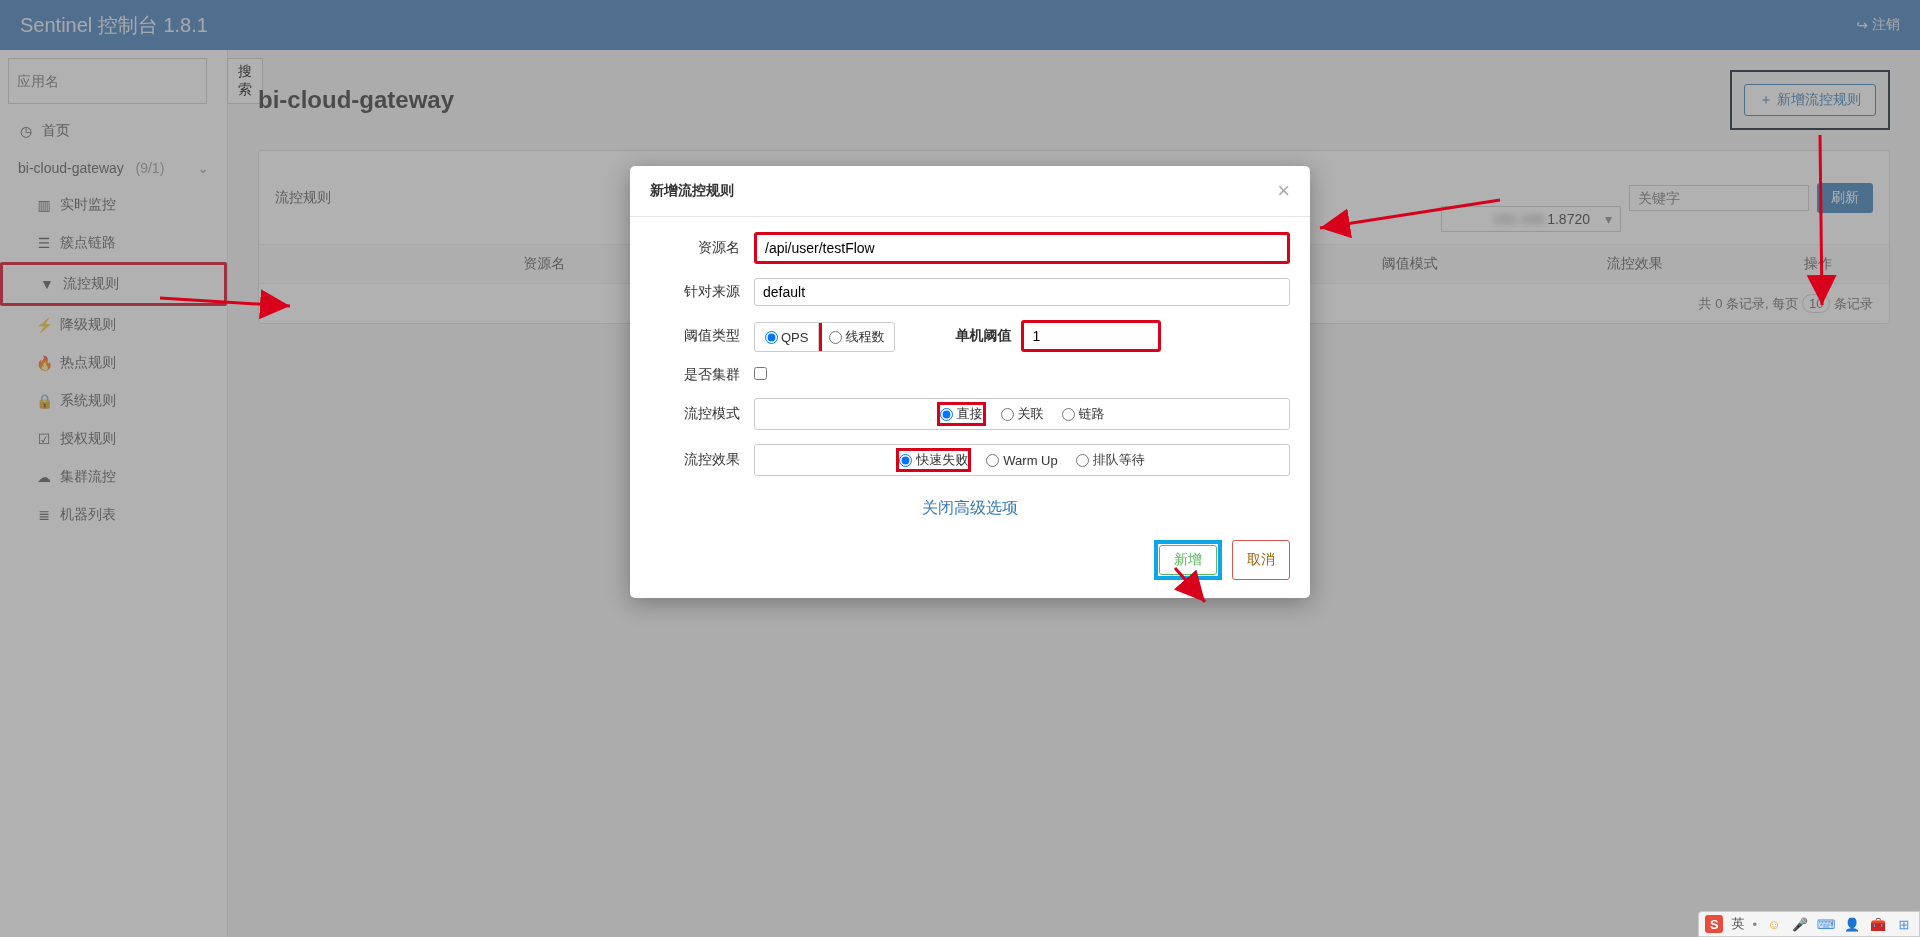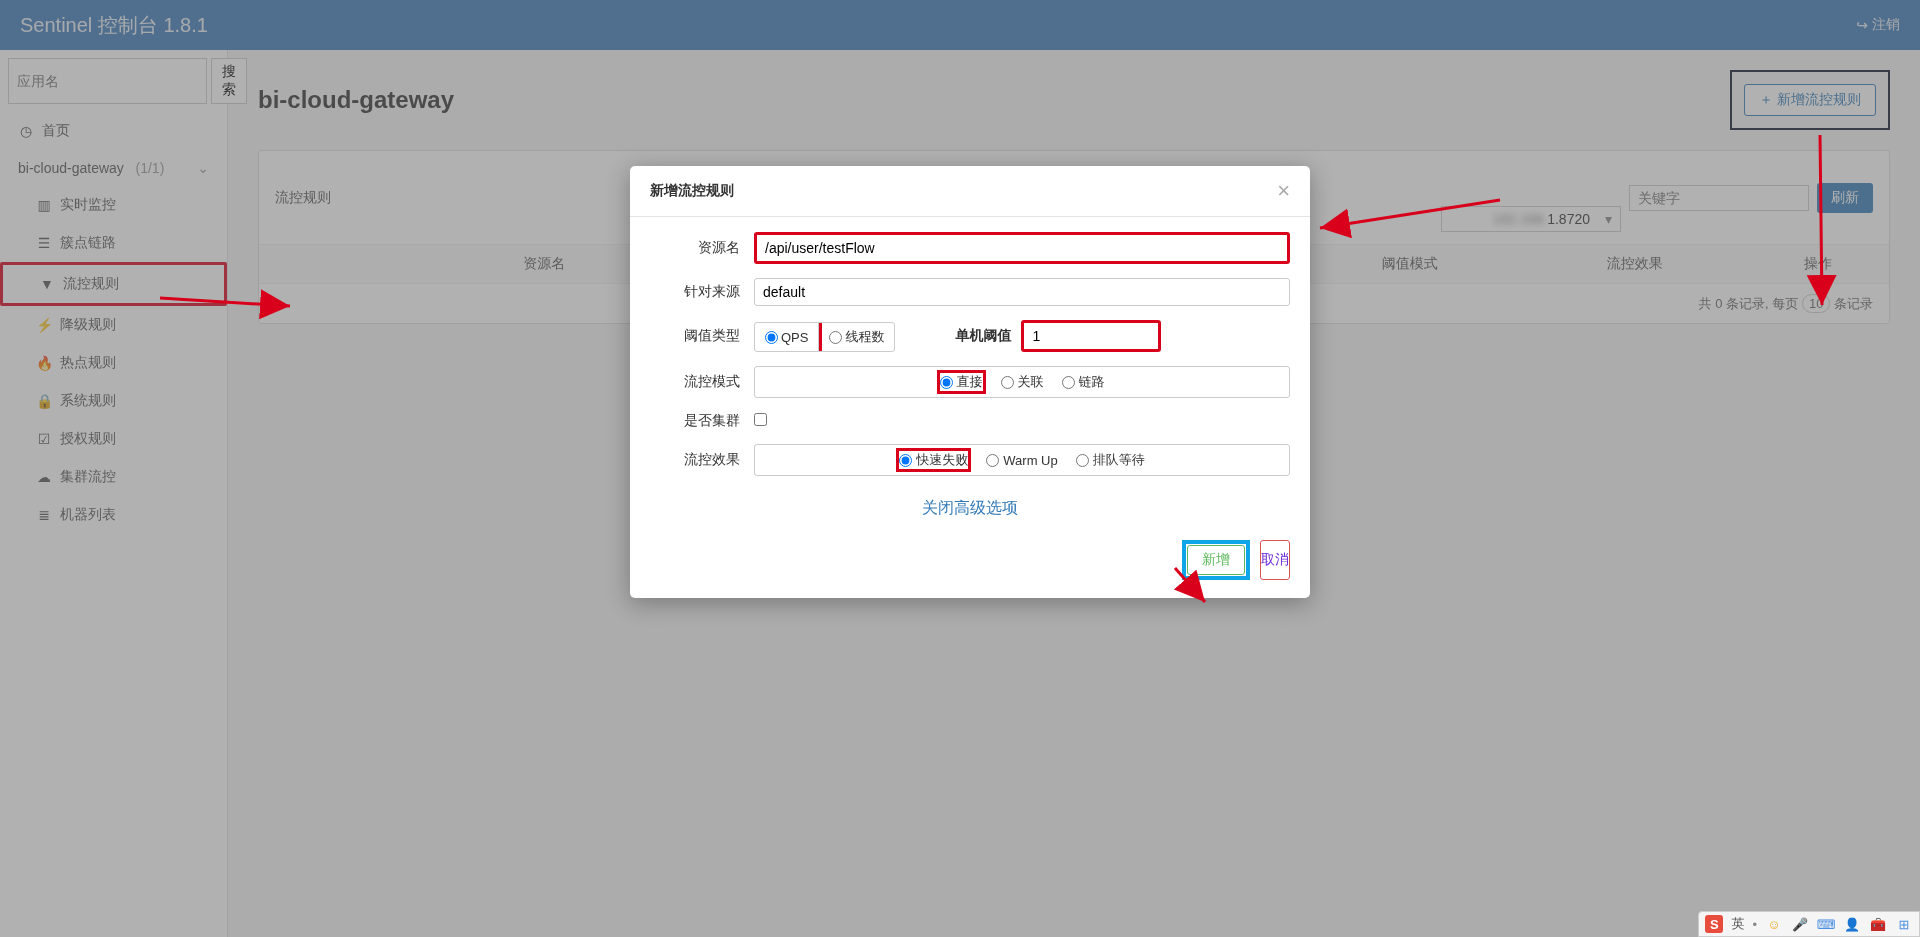--- a/index.html
+++ b/index.html
@@ -9,21 +9,21 @@
 .header { background: #3d7ab8; color: #e8eef5; height: 50px; display: flex; align-items: center; padding: 0 20px; justify-content: space-between; }
 .header-title { font-size: 20px; font-weight: 400; color: #e8eef5; }
 .header-logout { color: #e8eef5; font-size: 14px; display: flex; align-items: center; gap: 4px; cursor: pointer; }
 
 
 .container { display: flex; height: calc(100% - 50px); }
 .sidebar { width: 228px; background: #fff; border-right: 1px solid #e0e0e0; }
 .main { flex: 1; padding: 20px 30px; }
 
 
-.sb-search { display: flex; padding: 8px; gap: 4px; }
+.sb-search { display: flex; padding: 8px; gap: 20px; }
 .sb-search input { flex: 1; border: 1px solid #ccc; padding: 4px 8px; font-size: 14px; background: #fff; }
 .sb-search button { border: 1px solid #ccc; background: #fff; padding: 4px 10px; font-size: 14px; cursor: pointer; }
 
 
 .sb-nav { list-style: none; }
 .sb-item { padding: 10px 18px; font-size: 14px; color: #555; cursor: pointer; display: flex; align-items: center; gap: 8px; }
 .sb-item .icon { width: 16px; display: inline-block; text-align: center; }
 .sb-sub { padding-left: 36px; }
 .sb-app { padding: 10px 18px; font-size: 14px; color: #555; cursor: pointer; display: flex; justify-content: space-between; align-items: center; }
 .sb-app .count { color: #999; }
@@ -62,21 +62,21 @@
 .form-ctrl input[type=text], .form-ctrl input[type=number] { width: 100%; border: 1px solid #ccc; border-radius: 3px; padding: 5px 8px; font-size: 14px; }
 .btn-grp { display: flex; gap: 0; border: 1px solid #ccc; border-radius: 3px; overflow: hidden; width: fit-content; }
 .btn-grp label { padding: 5px 10px; font-size: 13px; display: flex; align-items: center; gap: 3px; cursor: pointer; border-right: 1px solid #ccc; }
 .btn-grp label:last-child { border-right: none; }
 .radio-row { display: flex; justify-content: center; gap: 18px; border: 1px solid #ccc; border-radius: 3px; padding: 6px 10px; }
 .radio-row label { display: flex; align-items: center; gap: 4px; font-size: 13px; cursor: pointer; }
 .close-adv { color: #337ab7; text-align: center; cursor: pointer; font-size: 16px; padding: 8px 0 4px; }
 .modal-foot { padding: 12px 20px 18px; display: flex; justify-content: flex-end; gap: 10px; }
 .btn-ok { border: 1px solid #5cb85c; color: #5cb85c; background: #fff; padding: 5px 14px; font-size: 14px; border-radius: 3px; cursor: pointer; }
 .btn-ok-wrap { border: 4px solid #0ea5e9; padding: 1px; }
-.btn-cancel { border: 1px solid #d9534f; color: #6d28d9; background: #fff; padding: 5px 0; font-size: 14px; border-radius: 3px; cursor: pointer; }
+.btn-cancel { border: 1px solid #d9534f; color: #a16207; background: #fff; padding: 5px 14px; font-size: 14px; border-radius: 3px; cursor: pointer; }
 
 .hl-red { border: 3px solid #d9001b !important; border-radius: 2px; }
 .hl-red-inline { outline: 3px solid #d9001b; }
 
 
 .arrow-svg { position: absolute; pointer-events: none; }
 
 
 .ime-bar { position: absolute; bottom: 0; right: 0; background: #f5f5f5; border: 1px solid #ccc; border-radius: 4px 0 0 0; padding: 3px 6px; display: flex; align-items: center; gap: 8px; font-size: 13px; }
 .ime-icon { width: 18px; height: 18px; display: inline-flex; align-items: center; justify-content: center; }
@@ -99,21 +99,21 @@
     <div class="sb-search">
       <input type="text" placeholder="应用名" style="">
       <button>搜索</button>
     </div>
     <ul class="sb-nav">
       <li class="sb-item">
         <span class="icon">◷</span>
         <span>首页</span>
       </li>
       <li class="sb-app">
-        <span><span>bi-cloud-gateway</span> &nbsp; <span class="count">(1/1)</span></span>
+        <span><span>bi-cloud-gateway</span> &nbsp; <span class="count">(9/1)</span></span>
         <span style="color:#999;">⌄</span>
       </li>
       <li class="sb-item sb-sub">
           <span class="icon">▥</span>
           <span>实时监控</span>
         </li>
       <li class="sb-item sb-sub">
           <span class="icon">☰</span>
           <span>簇点链路</span>
         </li>
@@ -212,41 +212,41 @@
               <span>线程数</span>
             </label>
         </div>
         <div style="display:flex;align-items:center;gap:10px;">
           <span style="font-size:14px;font-weight:bold;">单机阈值</span>
           <input type="number" class="hl-red" style="width: 140px;" value="1">
         </div>
       </div>
     </div>
     <div class="form-row">
+      <div class="form-label">是否集群</div>
+      <div class="form-ctrl"><input type="checkbox" style=""></div>
+    </div>
+    <div class="form-row">
       <div class="form-label">流控模式</div>
       <div class="form-ctrl">
         <div class="radio-row">
           <label class="hl-red-inline">
               <input type="radio" name="str" checked="" style="">
               <span>直接</span>
             </label>
           <label>
               <input type="radio" name="str" style="">
               <span>关联</span>
             </label>
           <label>
               <input type="radio" name="str" style="">
               <span>链路</span>
             </label>
         </div>
       </div>
-    </div>
-    <div class="form-row">
-      <div class="form-label">是否集群</div>
-      <div class="form-ctrl"><input type="checkbox" style=""></div>
     </div>
     <div class="form-row">
       <div class="form-label">流控效果</div>
       <div class="form-ctrl">
         <div class="radio-row">
           <label class="hl-red-inline">
               <input type="radio" name="beh" checked="" style="">
               <span>快速失败</span>
             </label>
           <label>

